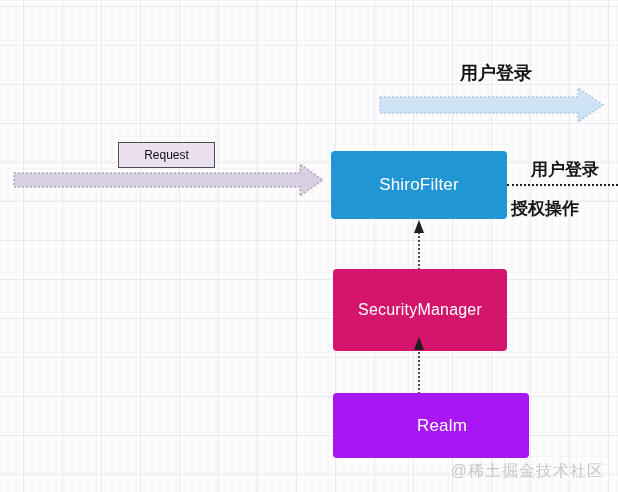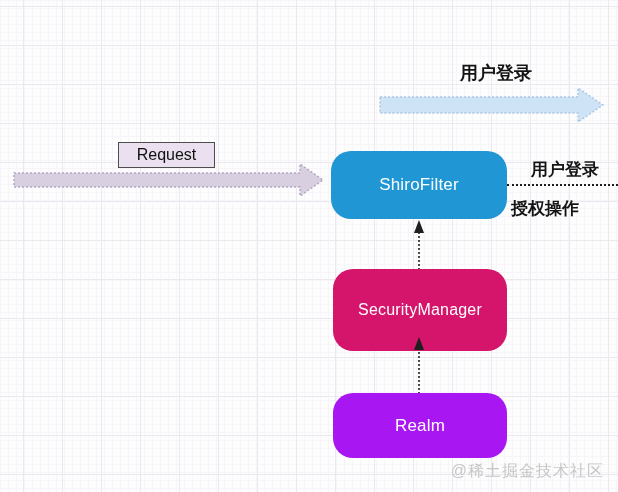--- a/index.html
+++ b/index.html
@@ -17,21 +17,21 @@
       linear-gradient(to right, var(--grid-minor) 1px, transparent 1px),
       linear-gradient(to bottom, var(--grid-minor) 1px, transparent 1px);
     background-size: 39px 39px, 39px 39px, 8px 8px, 8px 8px;
     background-position: 23px 6px, 23px 6px, 0 0, 0 0;
   }
 
   .abs { position: absolute; }
 
   .node {
     position: absolute;
-    border-radius: 20px;
+    border-radius: 4px;
     display: flex;
     align-items: center;
     justify-content: center;
     color: #ffffff;
     font-size: 17px;
     font-weight: 500;
     letter-spacing: 0.2px;
   }
   .node-shirofilter     { left: 331px; top: 151px; width: 176px; height: 68px; }
   .node-securitymanager { left: 333px; top: 269px; width: 174px; height: 82px; font-size: 16px; }
@@ -52,21 +52,21 @@
     position: absolute;
     left: 118px; top: 142px;
     width: 97px; height: 26px;
     background: var(--request-label-fill);
     border: 1px solid #4d4d4d;
     box-sizing: border-box;
     display: flex;
     align-items: center;
     justify-content: center;
     color: #111111;
-    font-size: 16px;
+    font-size: 12px;
   }
 
   .login-arrow   { left: 379px; top: 86px; }
   .request-arrow { left: 13px;  top: 163px; }
 
   .hline-dotted {
     position: absolute;
     left: 507px; top: 184px;
     width: 111px; height: 0;
     border-top: 2px dotted var(--connector);
@@ -114,17 +114,17 @@
     <polygon points="7,0 12,13 2,13" fill="var(--connector)"></polygon>
   </svg>
 
   <div class="node node-securitymanager" style="background: rgb(212, 21, 107);">SecurityManager</div>
 
   <svg class="vconnector vconn-2" viewBox="0 0 14 57">
     <line x1="7" y1="57" x2="7" y2="10" stroke="var(--connector)" stroke-width="1.6" stroke-dasharray="2 2"></line>
     <polygon points="7,0 12,13 2,13" fill="var(--connector)"></polygon>
   </svg>
 
-  <div class="node node-realm" style="background: rgb(168, 22, 242);">Realm</div>
+  <div class="node node-realm" style="background: rgb(168, 22, 242); padding-left: 22px;">Realm</div>
 
   <div class="watermark">@稀土掘金技术社区</div>
 
 </div>
 
 </body></html>

